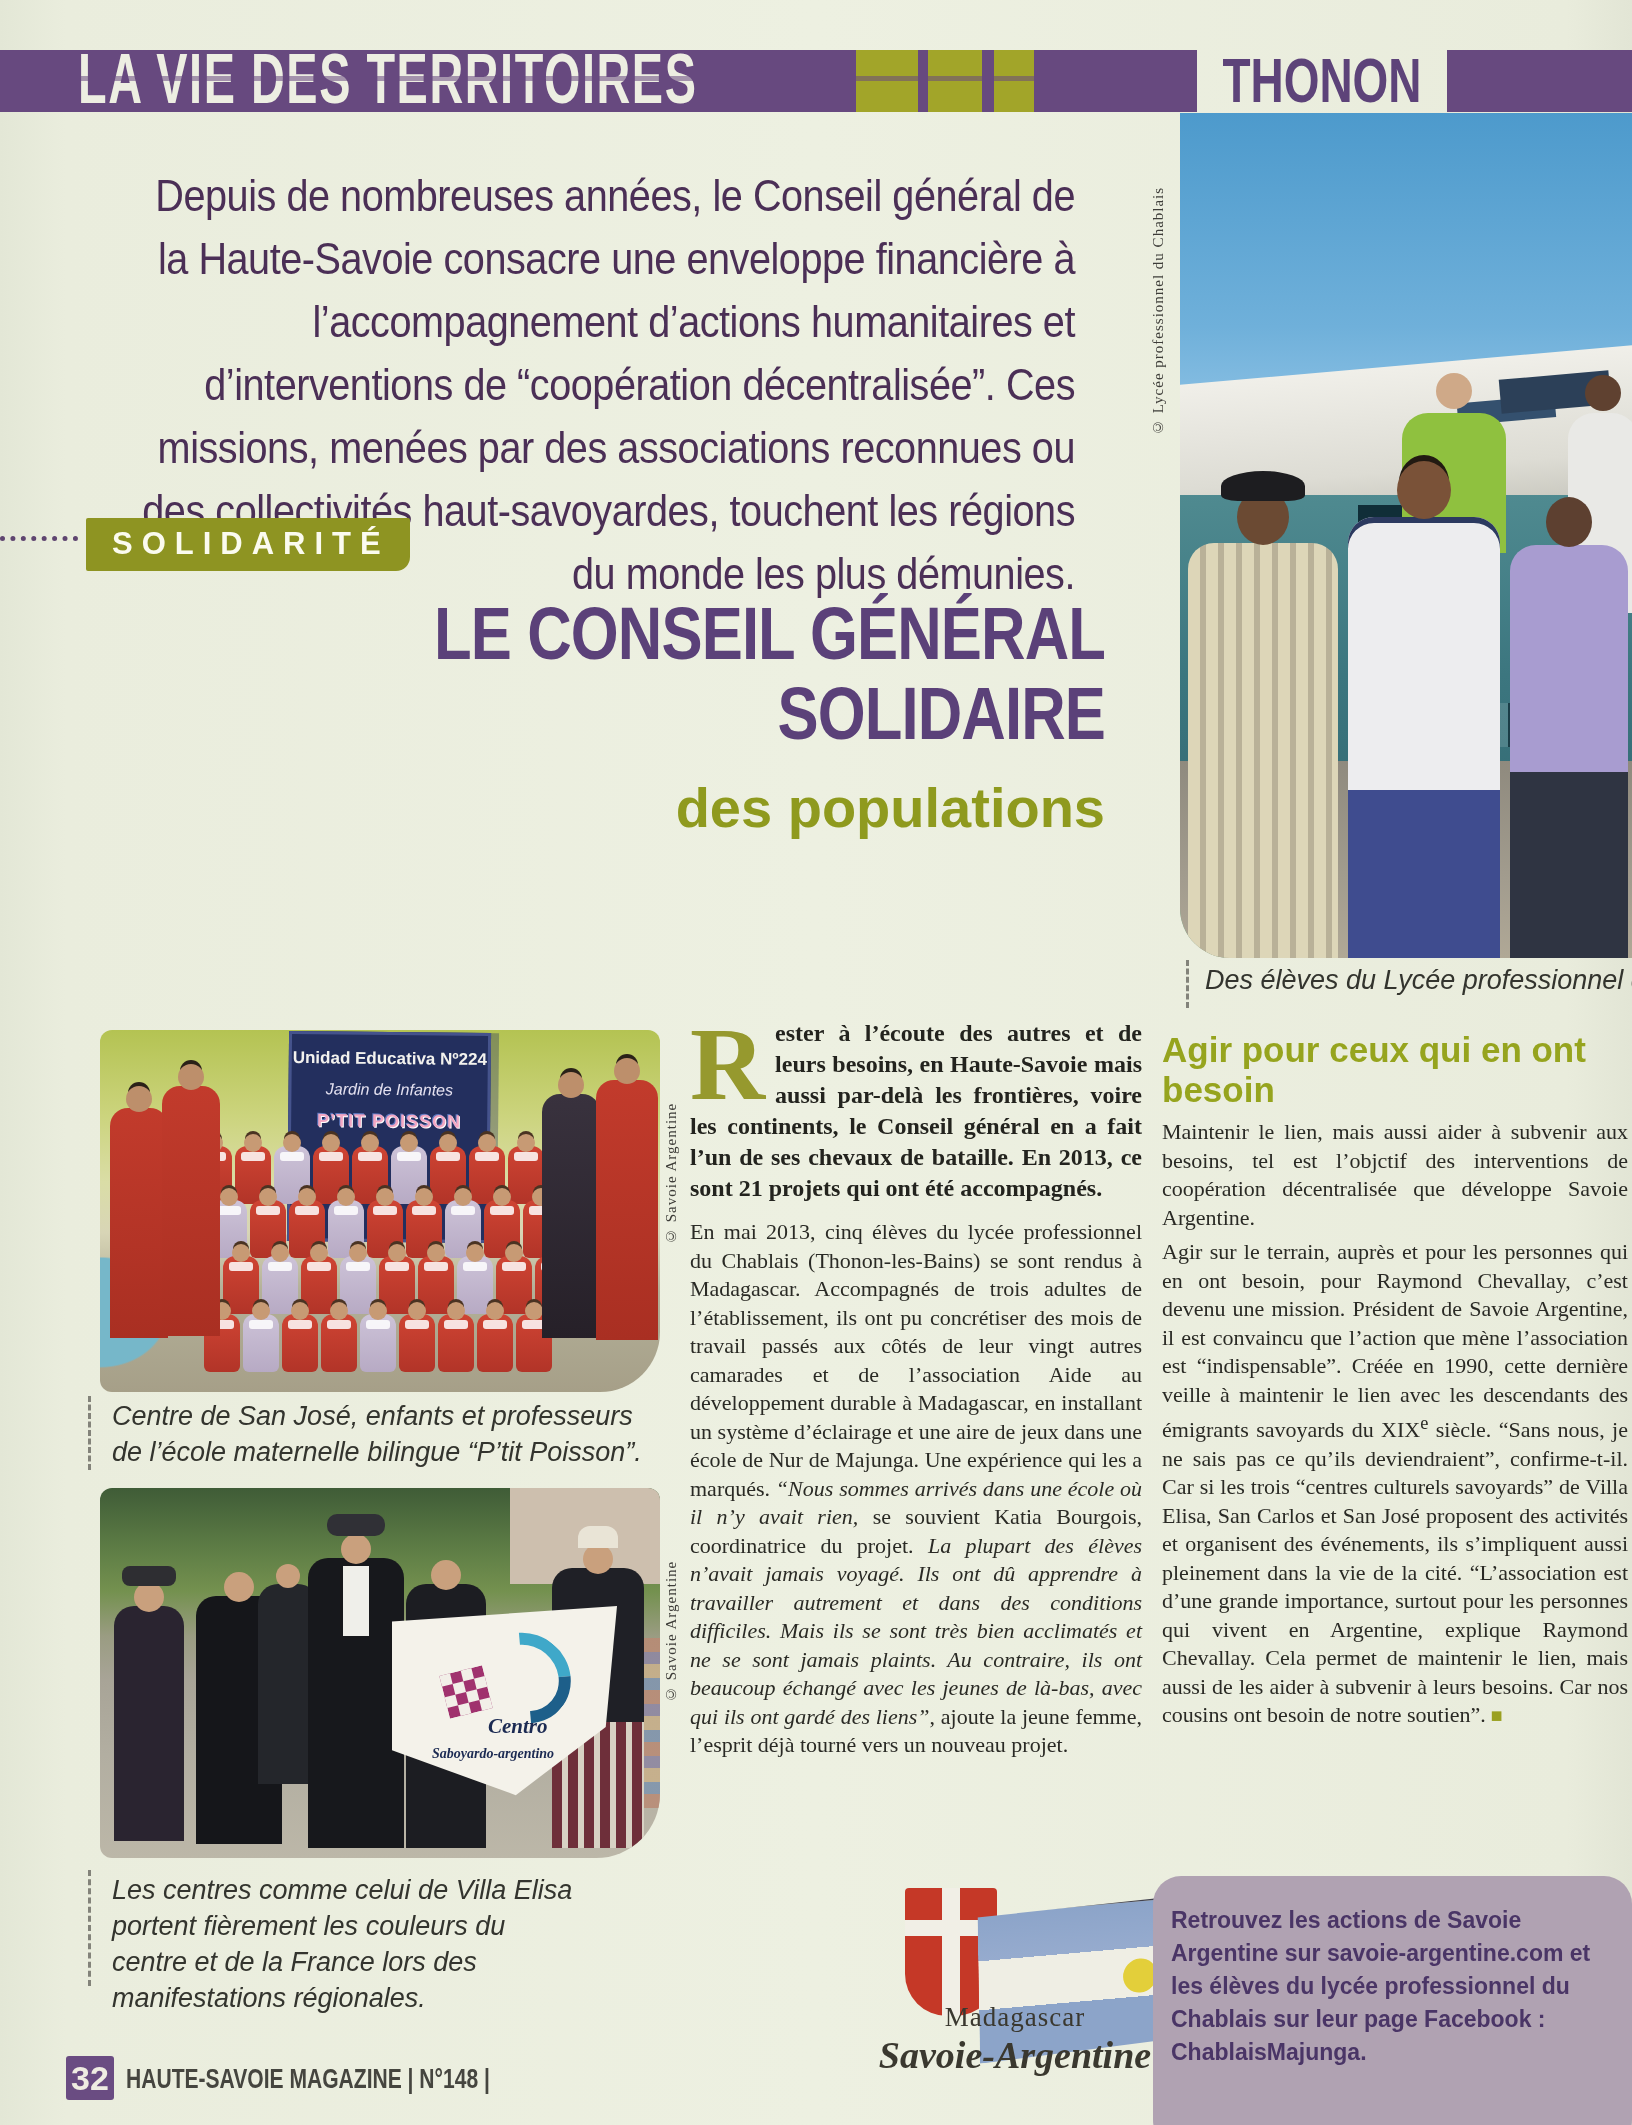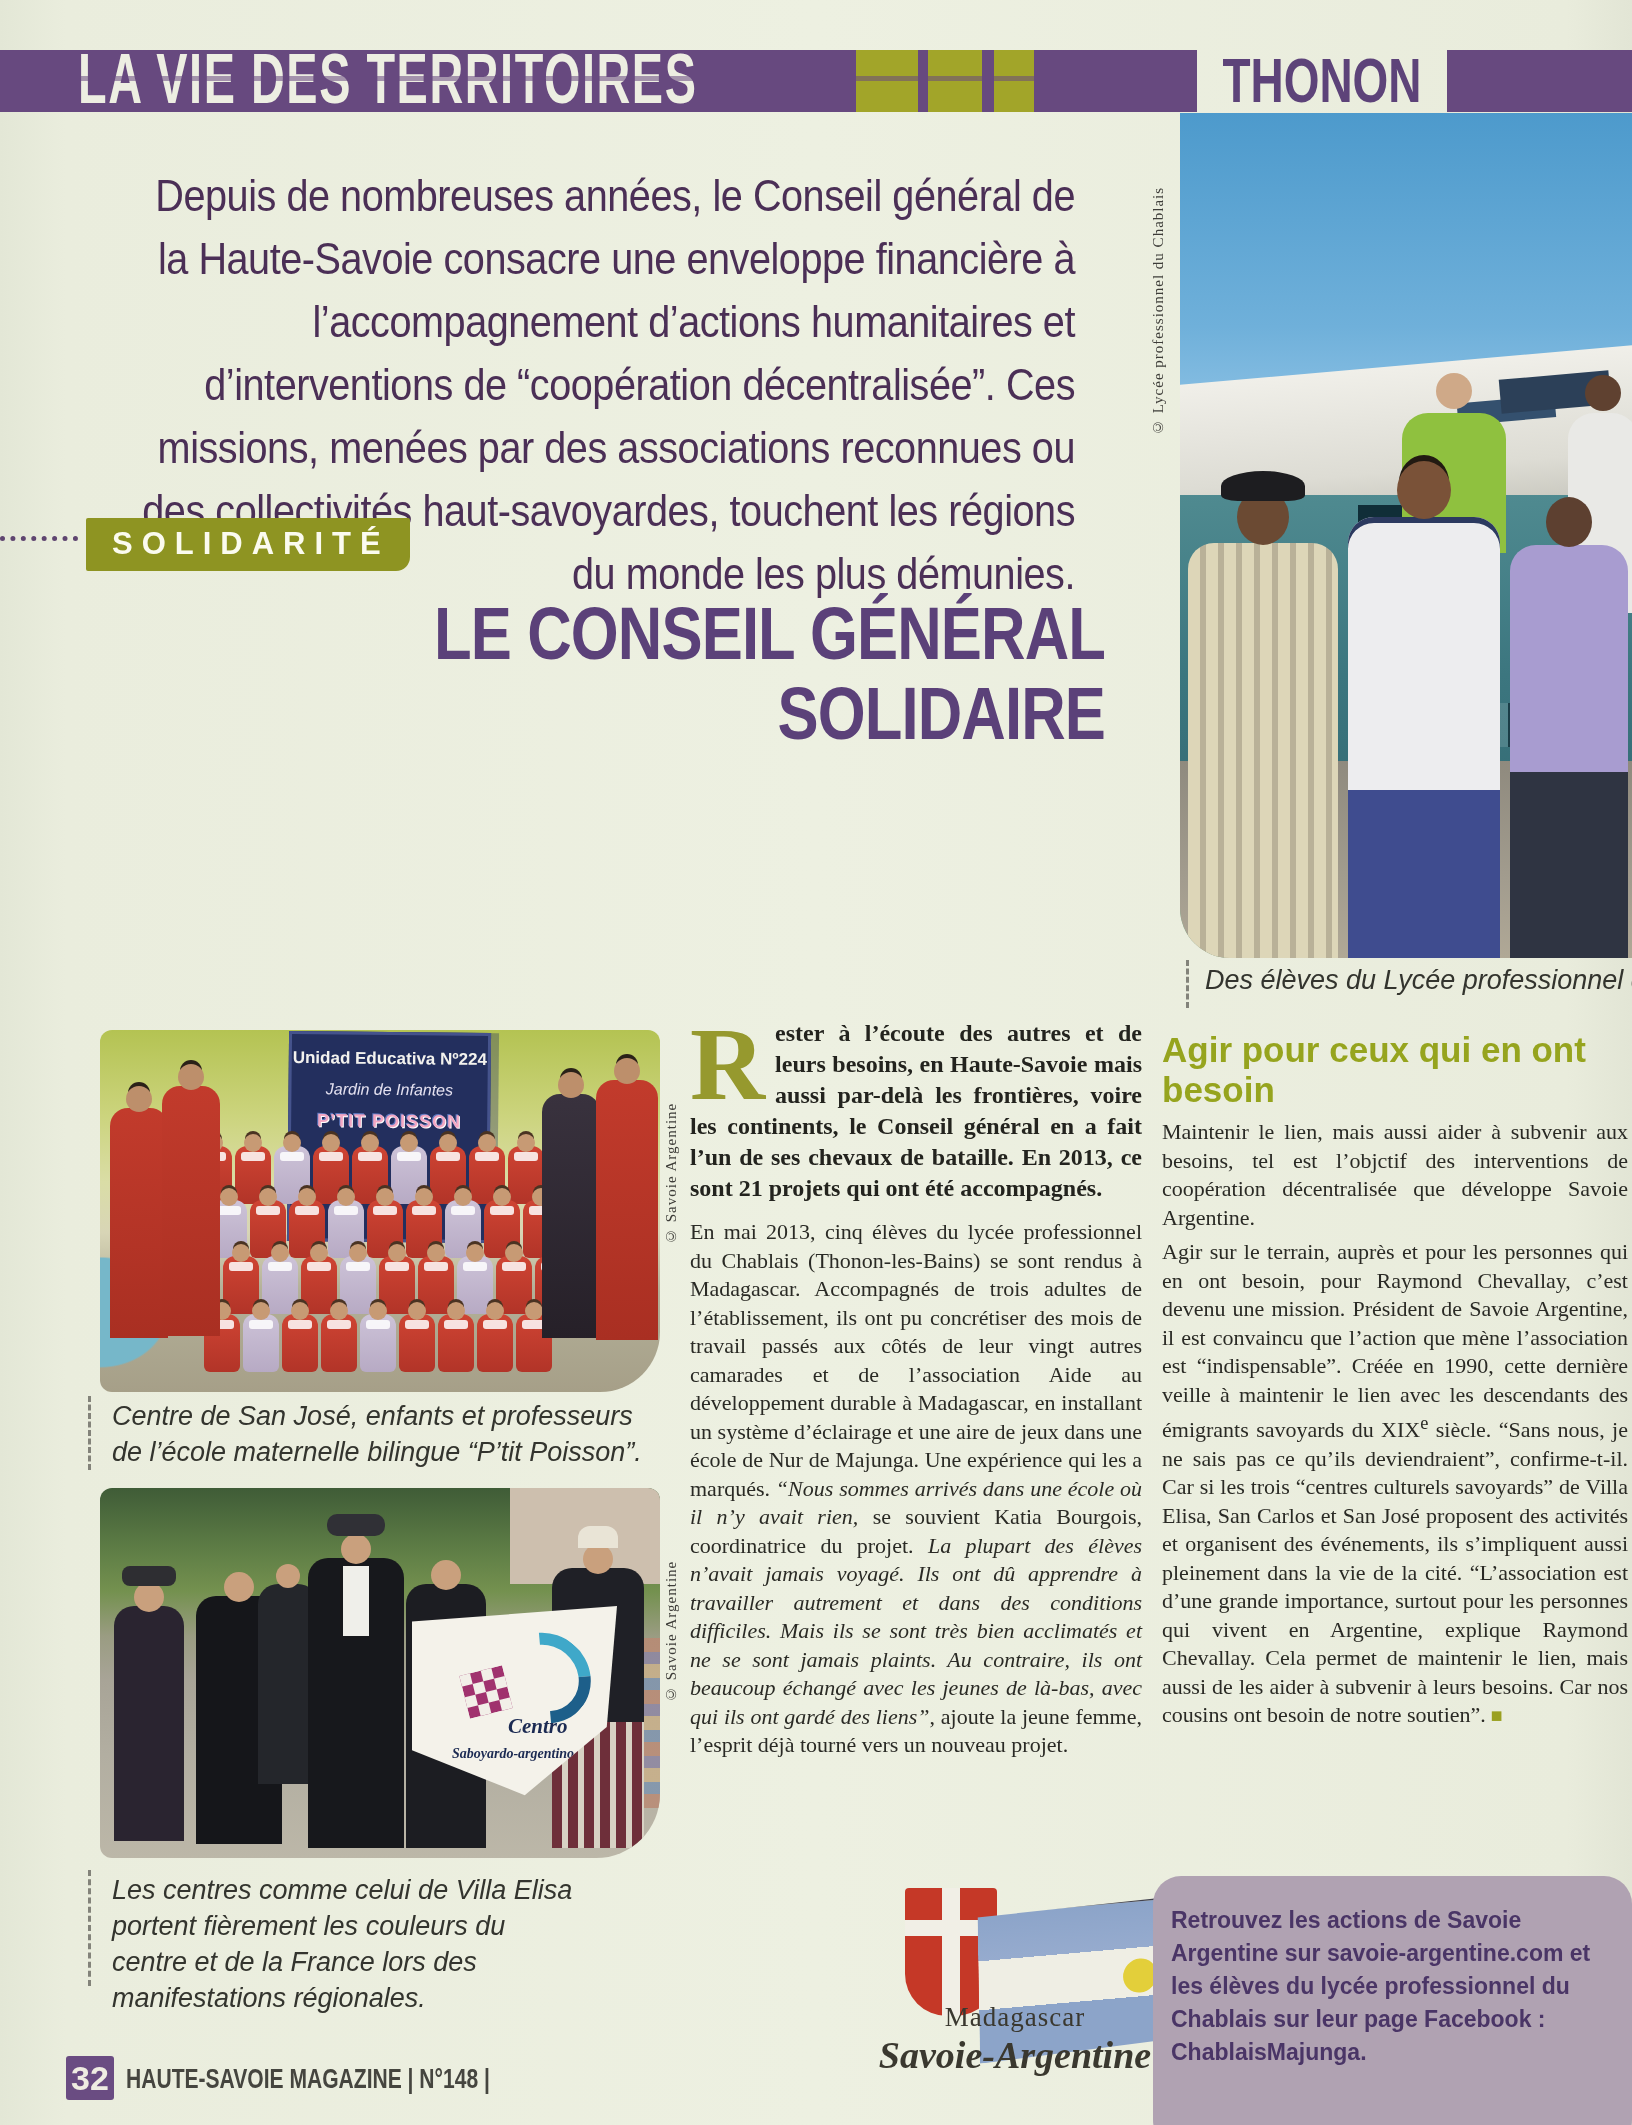--- a/index.html
+++ b/index.html
@@ -92,22 +92,23 @@
       linear-gradient(180deg,#3f5c37 0%,#5d7c45 16%,#74914f 28%,#9a9c82 40%,#a8a497 52%,#b2aea1 72%,#bcb7a8 100%);
   }
   .pd-building{position:absolute;right:0;top:0;width:150px;height:96px;background:#cdbfae;box-shadow:inset 0 -14px 0 #b9a globe;}
   .pd-crowd{position:absolute;right:0;top:150px;width:78px;height:170px;opacity:.85;
     background:repeating-linear-gradient(180deg,#b98a74 0 14px,#8d86a2 14px 26px,#c9b089 26px 40px,#7e94ae 40px 52px);}
   .fig{position:absolute;background:#1f2125;border-radius:20px 20px 0 0;}
   .fig .head{top:-24px;width:30px;height:30px;background:#c9a07d;}
   .fig .hat{top:-40px;width:54px;height:20px;background:#2e2e32;border-radius:8px;}
   .fig .shirt{position:absolute;left:50%;transform:translateX(-50%);top:8px;width:26px;height:70px;background:#efefea;}
   .pennant{
-    position:absolute;left:312px;top:118px;width:205px;height:195px;background:#f4f2ea;
+    position:absolute;left:292px;top:118px;width:205px;height:195px;background:#f4f2ea;
     clip-path:polygon(0 8%,100% 0,95% 62%,55% 97%,0 74%);
+    padding-left:20px;
   }
   .pn-swoosh{position:absolute;left:86px;top:28px;width:70px;height:64px;border-radius:50%;
     border:12px solid transparent;border-top:12px solid #3fa8c9;border-right:12px solid #1d5f8a;transform:rotate(40deg);}
   .pn-check{position:absolute;left:52px;top:64px;width:44px;height:44px;transform:rotate(-14deg);
     background:repeating-conic-gradient(#a0326e 0 25%,#f2efe8 0 50%) 0 0/22px 22px;}
   .pn-t1{position:absolute;left:96px;top:108px;font-family:"Liberation Serif",serif;font-style:italic;font-weight:700;font-size:21px;color:#1b2a52;}
   .pn-t2{position:absolute;left:40px;top:140px;font-family:"Liberation Serif",serif;font-style:italic;font-weight:700;font-size:14px;color:#1b2a52;}
   
   .colc{position:absolute;left:690px;top:1018px;width:452px;}
   .lead{font-family:"Liberation Serif",serif;font-weight:700;font-size:24px;line-height:31px;color:#23231e;text-align:justify;}
@@ -162,20 +163,21 @@
   <div class="thonon">THONON</div>
   <div class="band band-right"></div>
 
   <div class="intro">Depuis de nombreuses années, le Conseil général de la Haute-Savoie consacre une enveloppe financière à l’accompagnement d’actions humanitaires et d’interventions de “coopération décentralisée”. Ces missions, menées par des associations reconnues ou des collectivités haut-savoyardes, touchent les régions du monde les plus démunies.</div>
   <div class="dotline"></div>
   <div class="badge">SOLIDARITÉ</div>
 
   <div class="headline">
     <div class="hl1">LE CONSEIL GÉNÉRAL</div>
     <div class="hl2">SOLIDAIRE</div>
+    <div class="sub1">des populations</div>
   </div>
 
   <div class="vcredit" style="left:1150px;top:95px;height:340px;">© Lycée professionnel du Chablais</div>
   <div class="photo photo-school">
     <div class="ps-sky"></div>
     <div class="ps-roof"></div>
     <div class="ps-panel"></div>
     <div class="ps-wall"></div>
     <div class="ps-door"></div>
     <div class="ps-vents ps-v1"></div>

